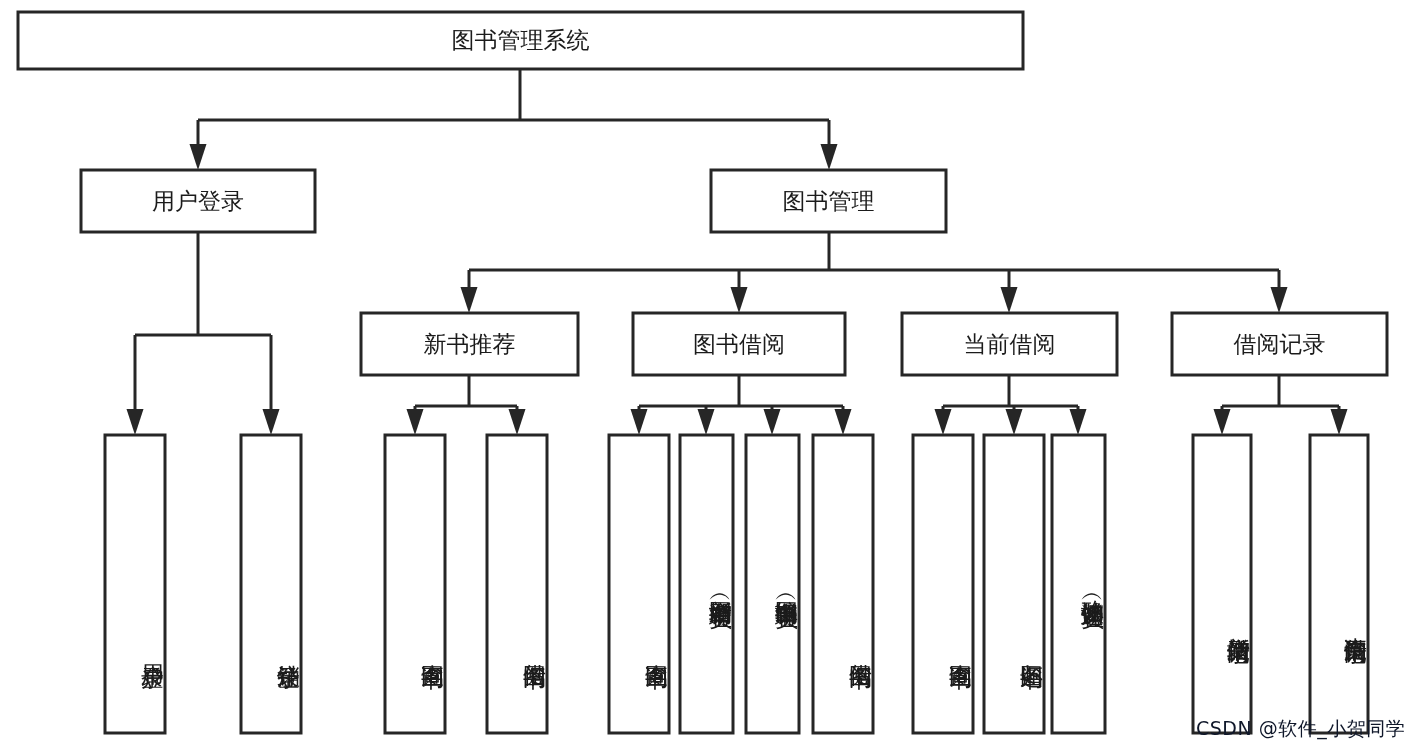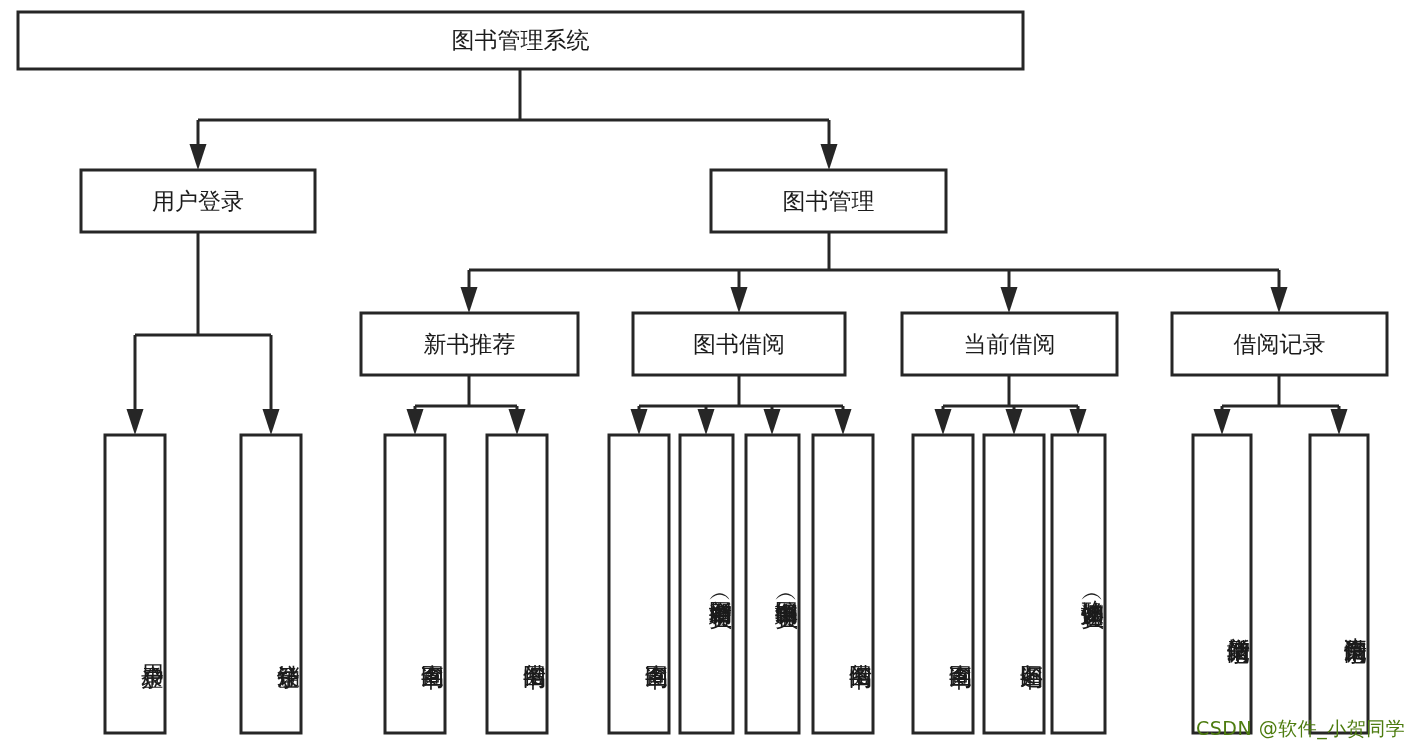--- a/index.html
+++ b/index.html
@@ -61,21 +61,21 @@
     white-space: nowrap;
     display: flex;
     align-items: flex-start;
     justify-content: center;
     pointer-events: none;
   }
   .watermark {
     position: absolute;
     font-family: "DejaVu Sans", "Liberation Sans", sans-serif;
     font-size: 19px;
-    color: #4d7c0f;
+    color: #0f172a;
     white-space: nowrap;
     letter-spacing: 0.5px;
   }
 </style>
 </head>
 <body>
 
 <div id="diagram-root">
   <svg id="flowchart" viewBox="0 0 1405 747">
     <g id="connectors-layer">

